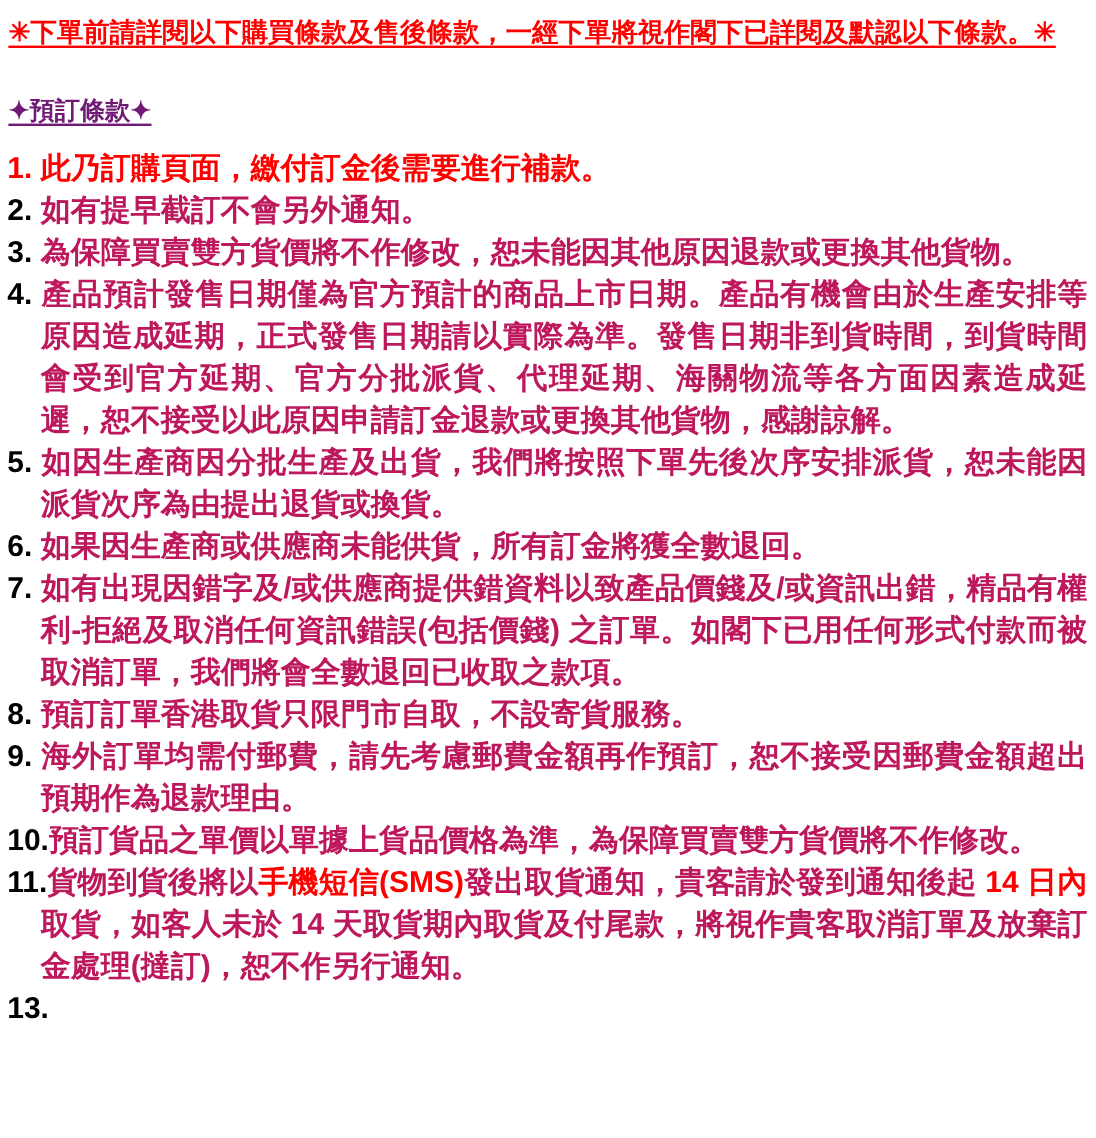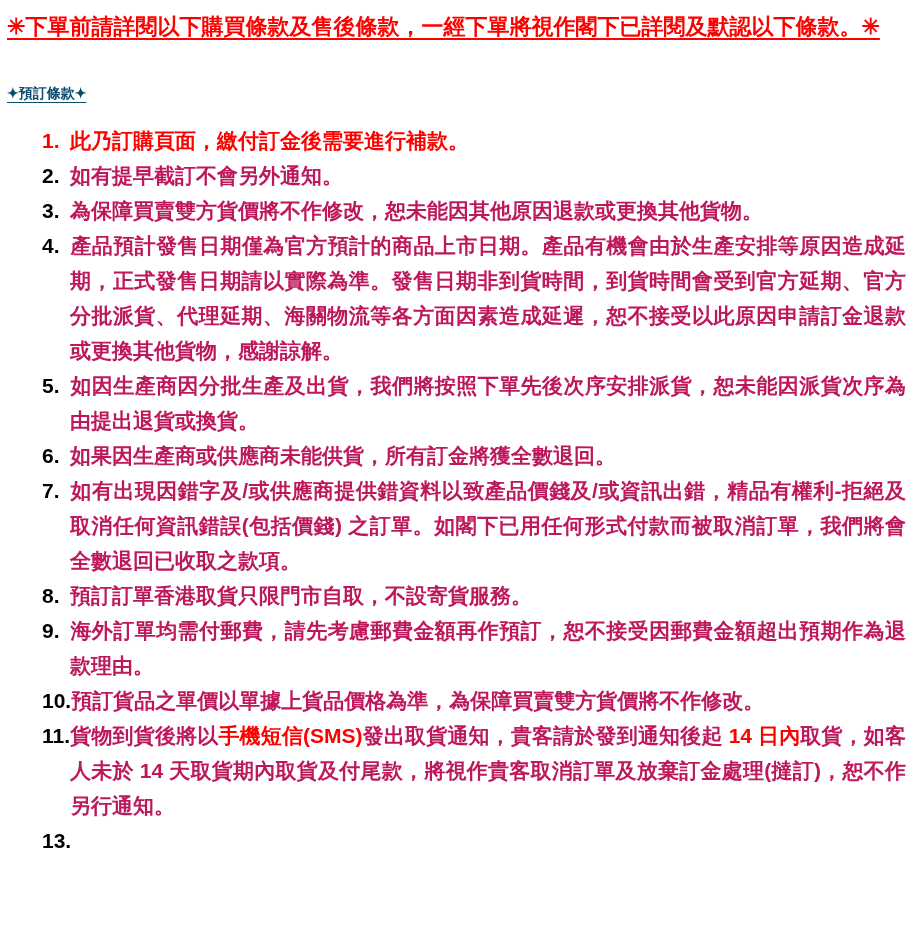--- a/index.html
+++ b/index.html
@@ -20,37 +20,36 @@
   }
   .title {
     color: #FF0000;
     font-size: 22px;
     line-height: 30px;
     text-decoration: underline;
     text-underline-offset: 4px;
     margin: 4px 0 16px 1px;
   }
   .section-heading {
-    color: #0c4a6e;
-    font-size: 14px;
+    color: #701a75;
+    font-size: 21px;
     line-height: 28px;
     text-decoration: underline;
     text-underline-offset: 4px;
     margin: 21px 0 0 1px;
     display: inline-block;
   }
   .terms {
     margin-top: 16px;
   }
   .term {
-    font-size: 21px;
+    font-size: 25px;
     line-height: 35px;
     padding-left: 28px;
     text-align: justify;
-    margin-left: 36px;
   }
   .term .num {
     display: inline-block;
     min-width: 28px;
     margin-left: -28px;
     text-align: left;
   }
   .seg-normal {
     color: #be185d;
   }

